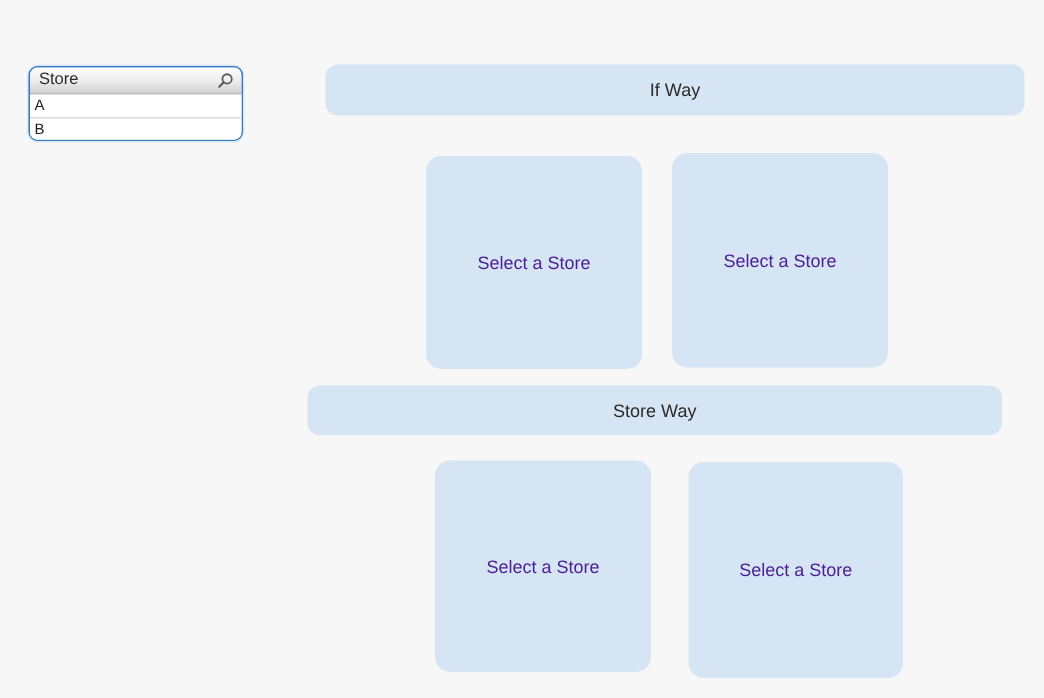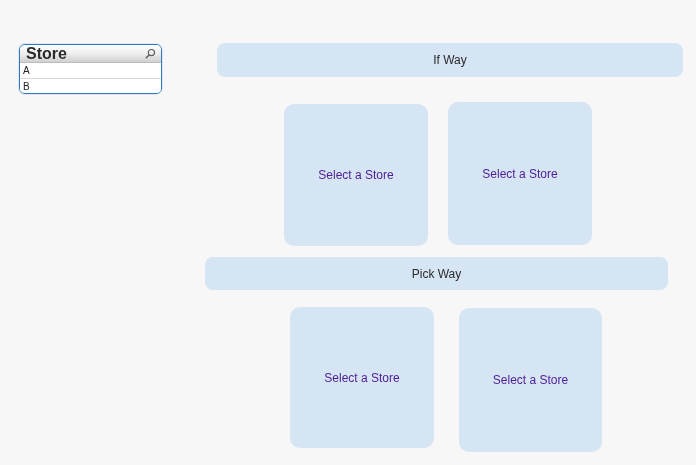--- a/index.html
+++ b/index.html
@@ -31,22 +31,22 @@
     position: relative;
     height: 18px;
     background: linear-gradient(to bottom, #fefefe 0%, #ececec 55%, #d0d0d0 100%);
     border-bottom: 1px solid #bdbdbd;
     display: flex;
     align-items: center;
     padding: 0 5px 0 6px;
     box-sizing: border-box;
   }
   .lb-title {
-    font-size: 16px;
-    font-weight: bold;
+    font-size: 11px;
+    font-weight: normal;
     color: #2b2b2b;
     line-height: 17px;
     white-space: nowrap;
   }
   .lb-search {
     margin-left: auto;
     width: 12px; height: 12px;
     display: flex; align-items: center; justify-content: center;
     cursor: pointer;
   }
@@ -114,19 +114,19 @@
       <div class="lb-row">B</div>
     </div>
   </div>
 
   <div class="bar bar-ifway">If Way</div>
 
   <div class="tile tile-1">Select a Store</div>
 
   <div class="tile tile-2">Select a Store</div>
 
-  <div class="bar bar-pickway">Pick Way</div>
+  <div class="bar bar-pickway">Store Way</div>
 
   <div class="tile tile-3">Select a Store</div>
 
   <div class="tile tile-4">Select a Store</div>
 
 </div>
 
 </body></html>

